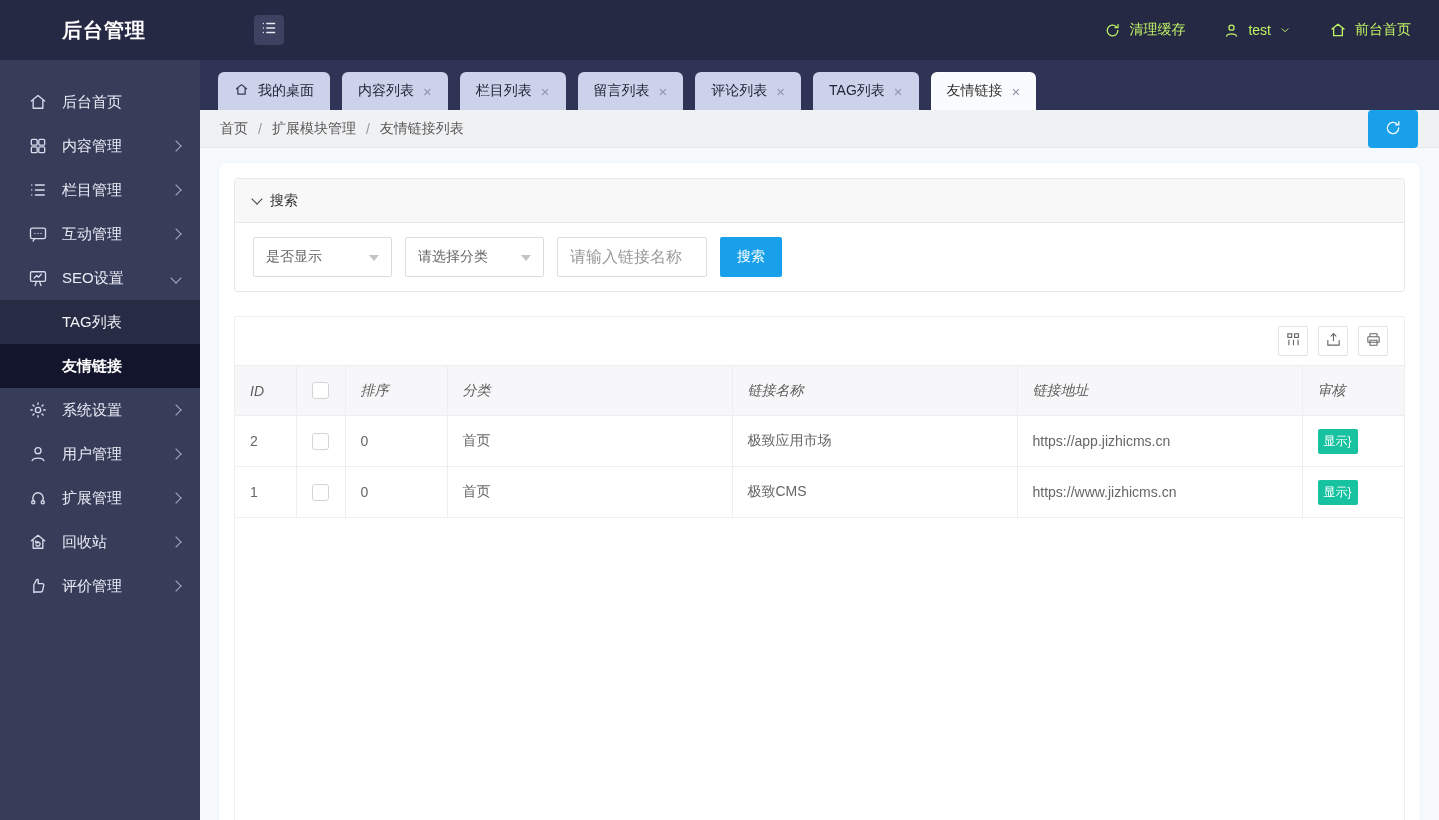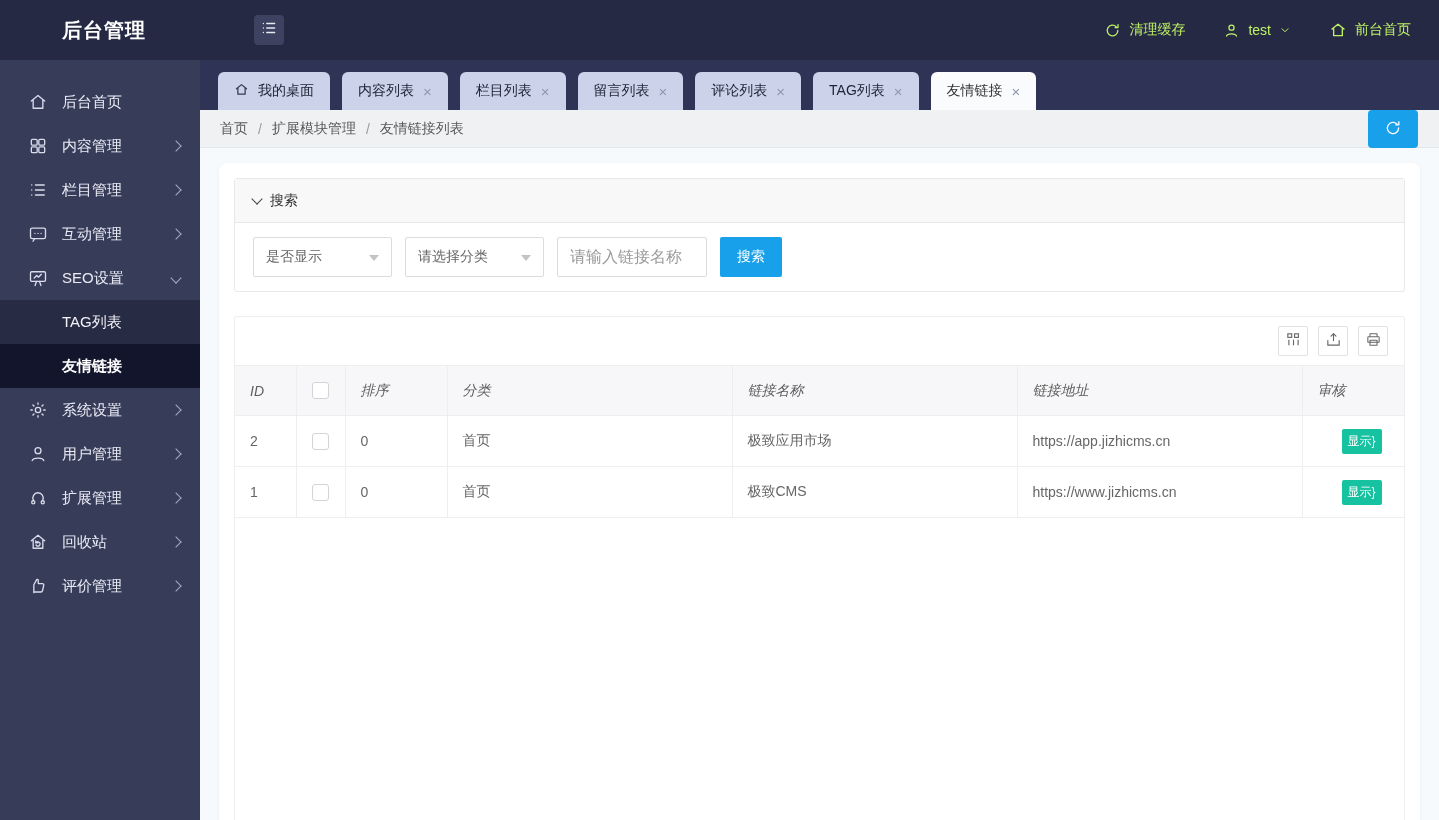--- a/index.html
+++ b/index.html
@@ -56,21 +56,21 @@
   .table-box { margin-top:24px; border:1px solid #eee; border-radius:2px; height:900px; background:#fff; }
   .tool-row { height:48px; display:flex; align-items:center; justify-content:flex-end; gap:10px; padding-right:16px; }
   .tool-btn { width:30px; height:30px; border:1px solid #e2e2e2; border-radius:2px; background:#fff; display:flex; align-items:center; justify-content:center; color:#666; cursor:pointer; }
 
   table.grid { width:100%; border-collapse:collapse; font-size:14px; color:#666; table-layout:fixed; }
   .grid th { background:#f7f7f9; font-weight:normal; color:#5c5c5c; text-align:left; height:50px; padding-left:15px; border:1px solid #eee;font-style:italic; }
   .grid td { height:51px; padding-left:15px; border:1px solid #eee; background:#fff; }
   .grid th:first-child, .grid td:first-child { border-left:none; }
   .grid th:last-child, .grid td:last-child { border-right:none; }
   .checkbox { display:inline-block; width:17px; height:17px; border:1px solid #d4d4d4; border-radius:3px; background:#fff; vertical-align:middle; cursor:pointer; }
-  .badge { display:inline-block; background:#16c2a0; color:#fff; font-size:12px; padding:4px 6px; border-radius:2px; cursor:pointer;margin-left:24px; }
+  .badge { display:inline-block; background:#16c2a0; color:#fff; font-size:12px; padding:4px 6px; border-radius:2px; cursor:pointer; }
   .url-cell { color:#666; }
 </style>
 </head>
 <body>
 
 <div class="app">
 
   <div class="topbar">
     <div class="logo">后台管理</div>
     <div class="hamburger">

